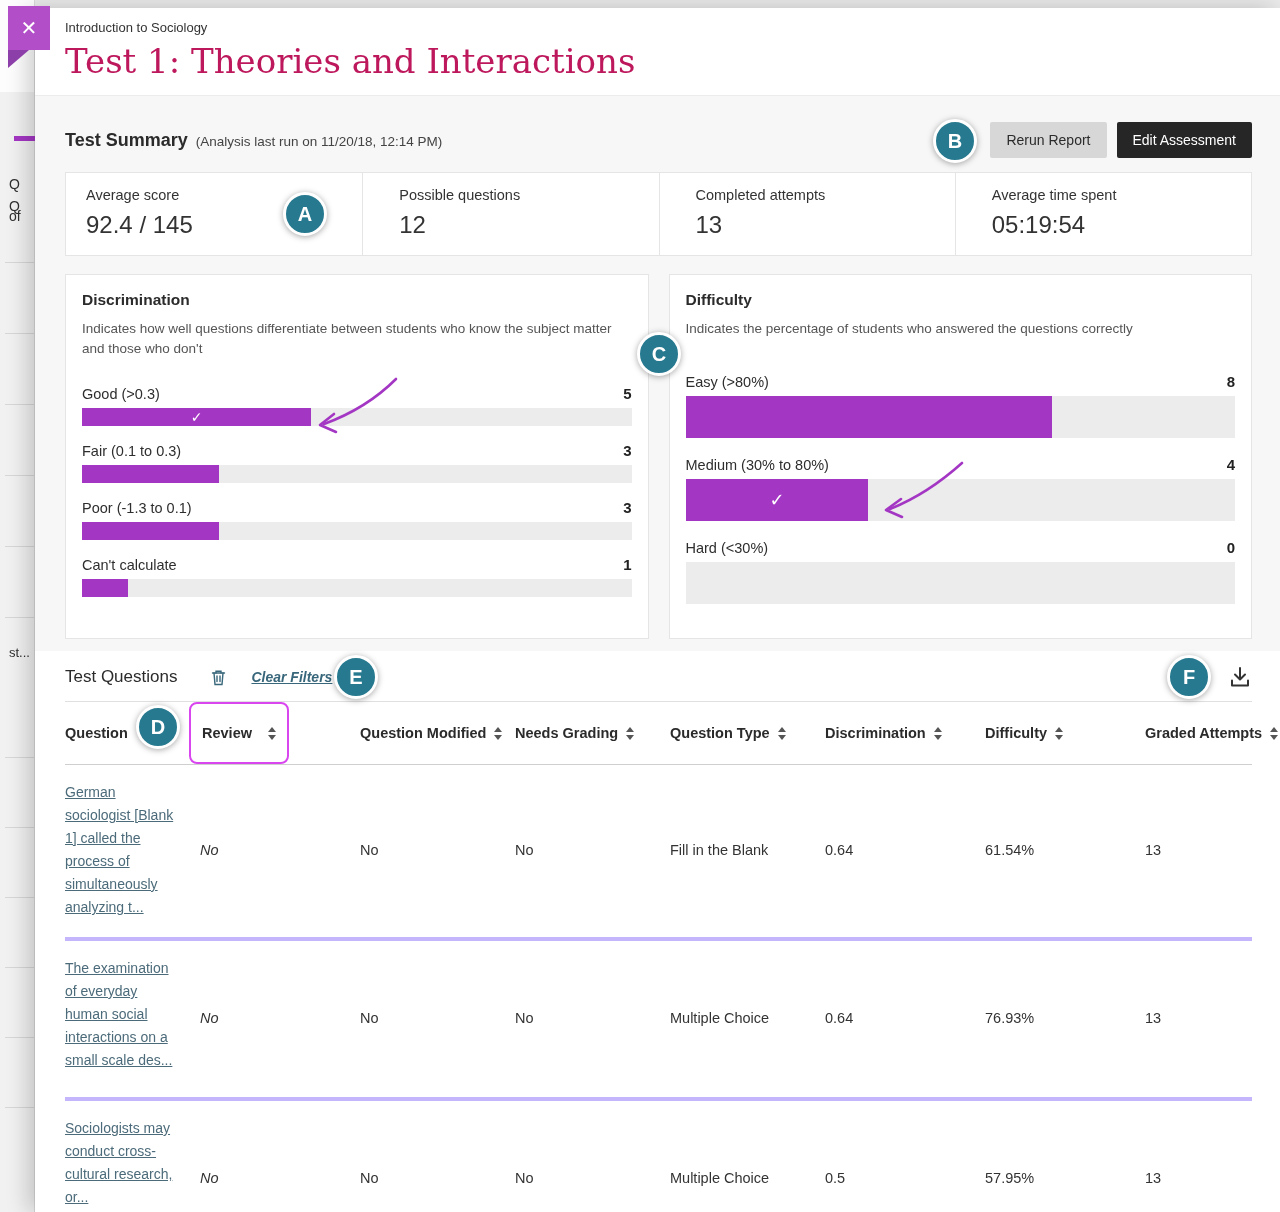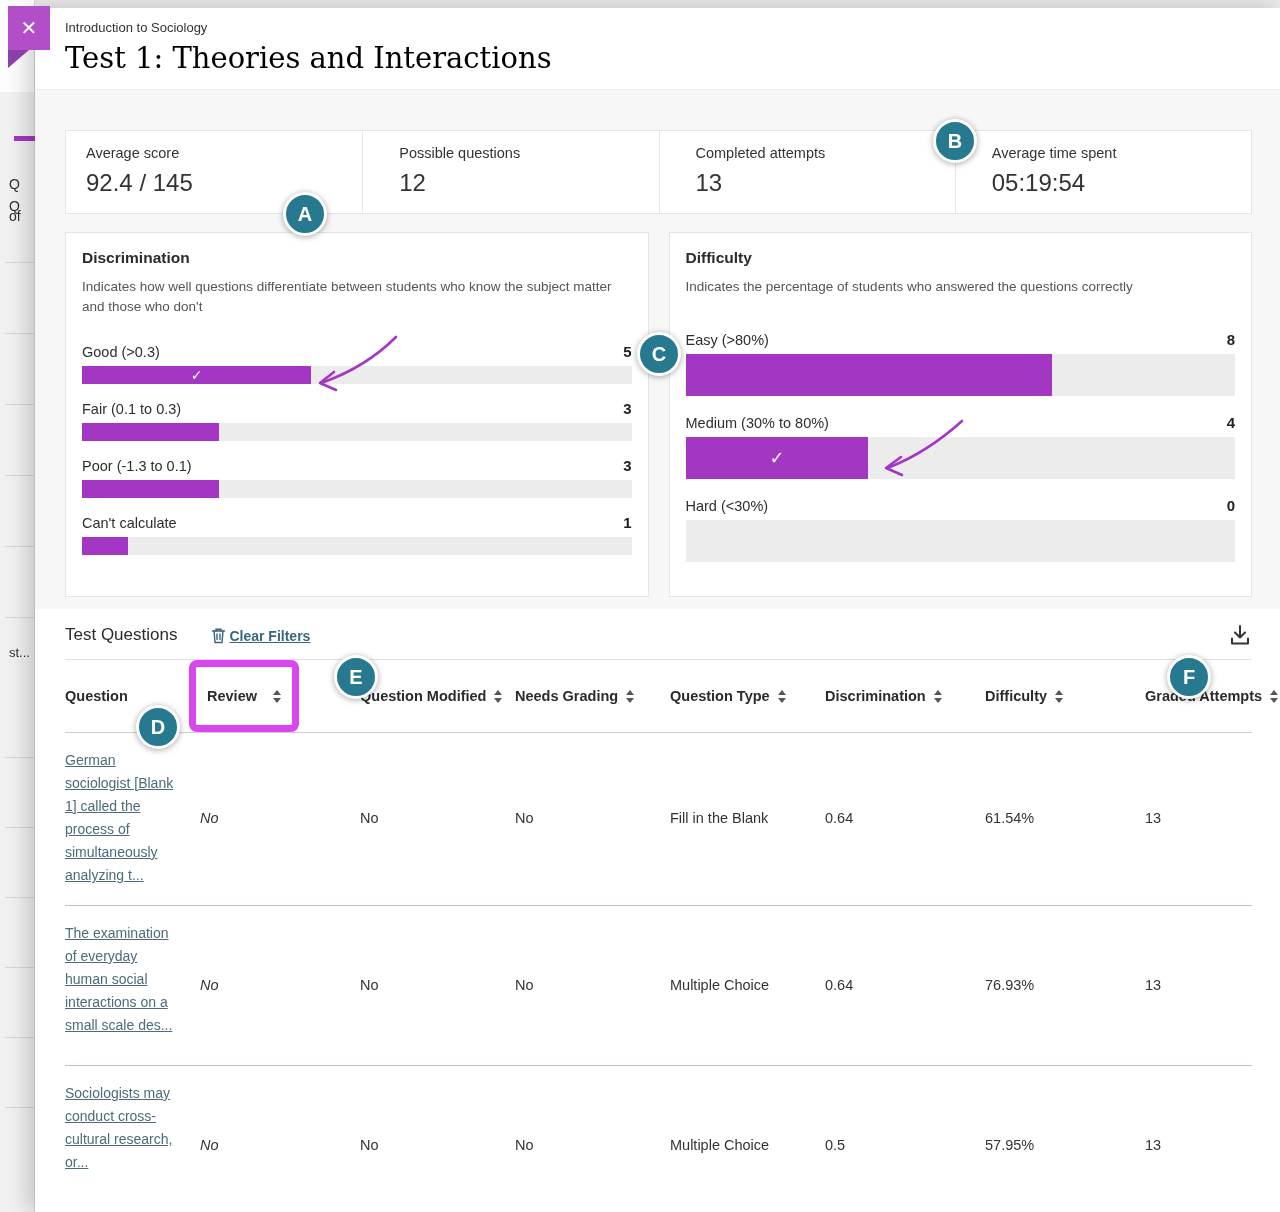--- a/index.html
+++ b/index.html
@@ -20,21 +20,21 @@
 
   
   .modal { position:absolute; left:35px; top:0; right:0; bottom:0; background:#fff; box-shadow:-8px 0 20px rgba(0,0,0,0.18);margin-top:8px; }
 
   .close-ribbon { position:absolute; left:8px; top:6px; width:42px; height:44px; background:#b14ec8; display:flex; align-items:center; justify-content:center; z-index:60; cursor:pointer; }
   .close-ribbon .x { color:#fff; font-size:20px; font-weight:bold; line-height:1; }
   .ribbon-fold { position:absolute; left:8px; top:50px; width:0; height:0; border-top:18px solid #8d3fa9; border-right:21px solid transparent; z-index:59; }
 
   .modal-header { padding:12px 28px 14px 30px; background:#fff; }
   .course { font-size:13px; color:#333; }
-  .page-title { font-family:"DejaVu Serif","Liberation Serif",serif; font-weight:500; font-size:29px; color:#000000; margin-top:6px; }
+  .page-title { font-family:"DejaVu Serif","Liberation Serif",serif; font-weight:500; font-size:34px; color:#be185d; margin-top:6px; }
 
   
   .section-gray { background:#f7f7f7; border-top:1px solid #ececec; padding:26px 28px 12px 30px; }
 
   .summary-row { display:flex; justify-content:space-between; align-items:center; }
   .summary-heading { display:flex; align-items:baseline; }
   .summary-title { font-size:18px; font-weight:bold; color:#2b2b2b; }
   .summary-sub { font-size:13.5px; color:#444; margin-left:8px; }
   .btns { display:flex; gap:10px; }
   .btn { font-size:14px; padding:10px 16px; border:none; border-radius:2px; cursor:pointer; font-family:inherit; }
@@ -65,34 +65,34 @@
   .check { color:#fff; font-size:14px; font-weight:bold; }
   .check-lg { font-size:18px; }
 
   .card-arrow { position:absolute; left:0; top:0; width:100%; height:100%; pointer-events:none; overflow:visible; }
   .card-arrow path { stroke:#a436c4; stroke-width:2.6; fill:none; stroke-linecap:round; stroke-linejoin:round; }
 
   
   .section-white { background:#fff; padding:14px 28px 0 30px; }
   .tq-row { display:flex; align-items:center; }
   .tq-title { font-size:17px; font-weight:normal; color:#2b2b2b; }
-  .clear-filters { display:flex; align-items:flex-end; gap:3px; margin-left:34px; cursor:pointer; }
+  .clear-filters { display:flex; align-items:flex-start; gap:25px; margin-left:34px; cursor:pointer;font-style:italic; }
   .cf-link { color:#38667a; font-size:14px; font-weight:600; text-decoration:underline; }
   .download-btn { margin-left:auto; cursor:pointer; display:flex; align-items:center; }
 
   .table { margin-top:12px; }
   .thead, .trow { display:grid; grid-template-columns:135px 160px 155px 155px 155px 160px 160px minmax(0,1fr); }
   .thead { border-top:1px solid #e0e0e0; border-bottom:1px solid #cfcfcf; min-height:44px; align-items:center; font-size:14.5px; font-weight:bold; color:#2b2b2b; }
   .th { display:flex; align-items:center; white-space:nowrap; cursor:pointer; }
-  .review-box { display:inline-flex; align-items:center; border:7px solid #d946ef; border-radius:8px; padding:21px 11px; margin-left:-11px;gap:8px; }
+  .review-box { display:inline-flex; align-items:center; border:2px solid #d946ef; border-radius:8px; padding:21px 11px; margin-left:-11px;gap:8px; }
   .sort { display:inline-flex; flex-direction:column; gap:3px; margin-left:8px; }
   .tri-up { width:0; height:0; border-left:4px solid transparent; border-right:4px solid transparent; border-bottom:5px solid #555; }
   .tri-down { width:0; height:0; border-left:4px solid transparent; border-right:4px solid transparent; border-top:5px solid #555; }
 
-  .trow { padding:16px 0 18px; min-height:160px; border-bottom:1px solid #c4b5fd; font-size:14.5px; color:#333; }
+  .trow { padding:16px 0 18px; min-height:160px; border-bottom:4px solid #c4b5fd; font-size:14.5px; color:#333; }
   .cell { align-self:center; padding-right:10px; }
   .q-cell { align-self:start; }
   .q-cell a { color:#4c6b7a; text-decoration:underline; display:inline-block; max-width:114px; line-height:23px; font-size:14px; }
   .italic { font-style:italic; }
 
   
   .ann { position:absolute; width:44px; height:44px; border-radius:50%; background:#26798f; border:3px solid #fff; box-shadow:0 1px 6px rgba(0,0,0,0.35); color:#fff; font-weight:bold; font-size:20px; display:flex; align-items:center; justify-content:center; z-index:80; }
   .svg-icon { display:block; }
 </style>
 </head>
@@ -125,20 +125,30 @@
 <div class="ribbon-fold"></div>
 
 <div class="modal">
 
   <div class="modal-header">
     <div class="course">Introduction to Sociology</div>
     <div class="page-title">Test 1: Theories and Interactions</div>
   </div>
 
   <div class="section-gray">
+    <div class="summary-row">
+      <div class="summary-heading">
+        <span class="summary-title">Test Summary</span>
+        <span class="summary-sub">(Analysis last run on 11/20/18, 12:14 PM)</span>
+      </div>
+      <div class="btns">
+        <button class="btn btn-light">Rerun Report</button>
+        <button class="btn btn-dark">Edit Assessment</button>
+      </div>
+    </div>
 
     <div class="stats">
       <div class="stat">
         <div class="stat-label">Average score</div>
         <div class="stat-value">92.4 / 145</div>
       </div>
       <div class="stat">
         <div class="stat-label">Possible questions</div>
         <div class="stat-value">12</div>
       </div>

